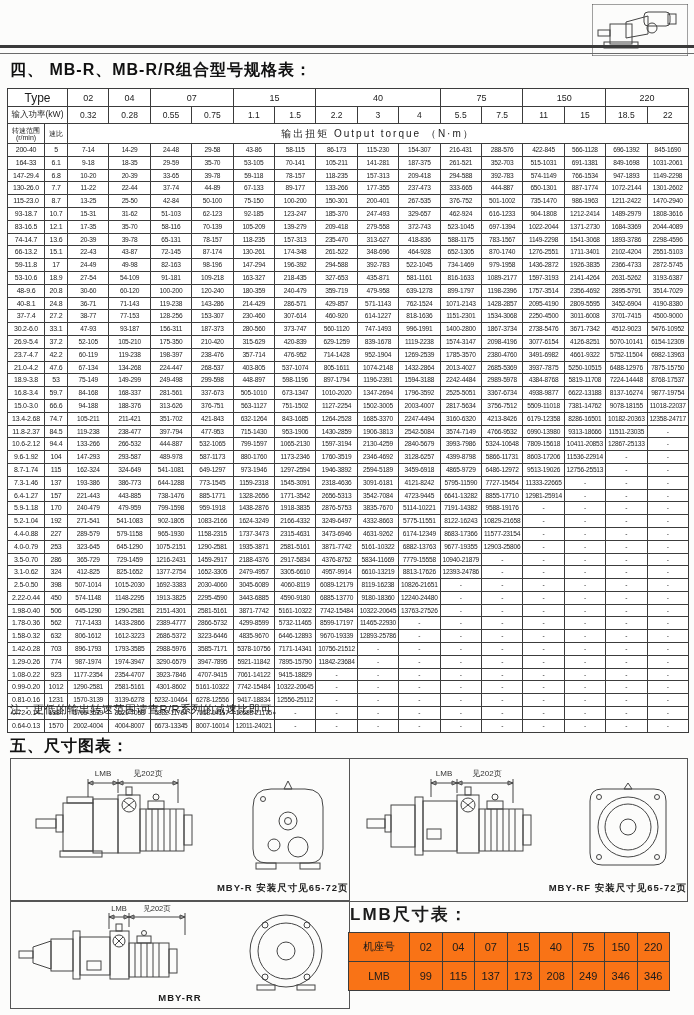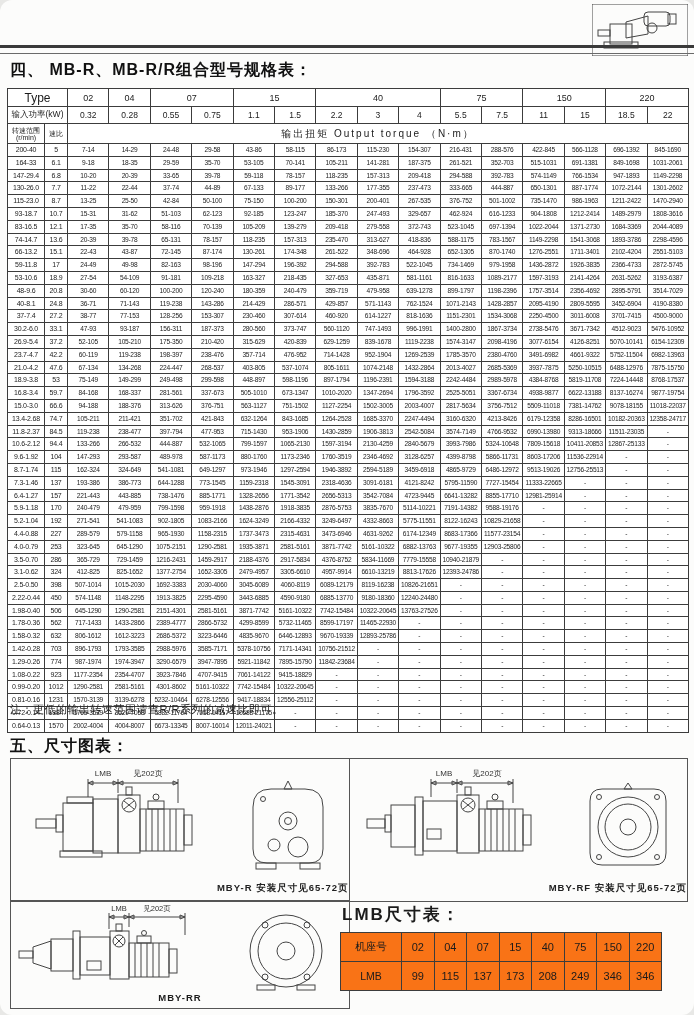--- a/index.html
+++ b/index.html
@@ -1,16 +1,16 @@
 <!DOCTYPE html>
 <html><head>
 <meta charset="utf-8">
 <style>
   html,body{margin:0;padding:0;background:#e8e8e6;}
-  #page{position:relative;width:694px;height:1015px;background:#fcfcfb;font-family:"Liberation Sans",sans-serif;color:#1b1b1b;overflow:hidden;border-radius:12px;}
+  #page{position:relative;width:694px;height:1015px;background:#fcfcfb;font-family:"Liberation Sans",sans-serif;color:#1b1b1b;overflow:hidden;}
   
   #toprule{position:absolute;top:45px;left:0;width:694px;height:5px;border-top:3px solid #3a3a3a;border-bottom:1px solid #6a6a6a;}
   #photo{position:absolute;top:4px;right:6px;width:96px;height:52px;}
   
   .sec-title{position:absolute;left:10px;font-size:16px;font-weight:bold;letter-spacing:1px;color:#111;}
   #title4{top:60px;}
   #title5{top:736px;}
   
   #maintable{position:absolute;top:88px;left:7px;width:681px;border-collapse:collapse;table-layout:fixed;background:#fff;}
   #maintable th,#maintable td{border:1px solid #3c3c3c;padding:0;text-align:center;vertical-align:middle;overflow:hidden;white-space:nowrap;}
@@ -30,21 +30,21 @@
   #panels{position:absolute;top:758px;left:10px;width:676px;height:142px;border:1px solid #555;display:flex;}
   .panel{flex:1;position:relative;border-right:1px solid #555;}
   .panel:last-child{border-right:none;}
   .panel .caption{position:absolute;bottom:6px;width:100%;text-align:right;font-size:9.5px;font-weight:bold;color:#222;letter-spacing:1px;}
   #panel-rr{position:absolute;top:900px;left:10px;width:338px;height:107px;border:1px solid #555;}
   #panel-rr .caption{position:absolute;bottom:5px;width:100%;text-align:center;font-size:9.5px;font-weight:bold;letter-spacing:1px;}
   .drawing{position:absolute;top:4px;left:0;}
   svg line,svg path,svg rect,svg circle,svg polygon{stroke:#444;fill:none;stroke-width:1;}
   svg text{stroke:none;fill:#333;font-family:"Liberation Sans",sans-serif;}
   
-  #lmbblock{position:absolute;top:903px;left:340px;width:326px;}
+  #lmbblock{position:absolute;top:903px;left:348px;width:326px;}
   #lmb-title{font-size:17px;font-weight:bold;letter-spacing:2px;margin:0 0 6px 2px;}
   #lmbtable{border-collapse:collapse;width:322px;table-layout:fixed;background:#f97316;}
   #lmbtable td{border:1px solid #3c3c3c;text-align:center;font-size:11px;height:26px;}
   #lmbtable td.lab{font-size:10.5px;}
   #note2{position:absolute;top:993px;left:360px;font-size:10.5px;letter-spacing:0.5px;}
 </style>
 </head>
 <body>
 
 <div id="page">

